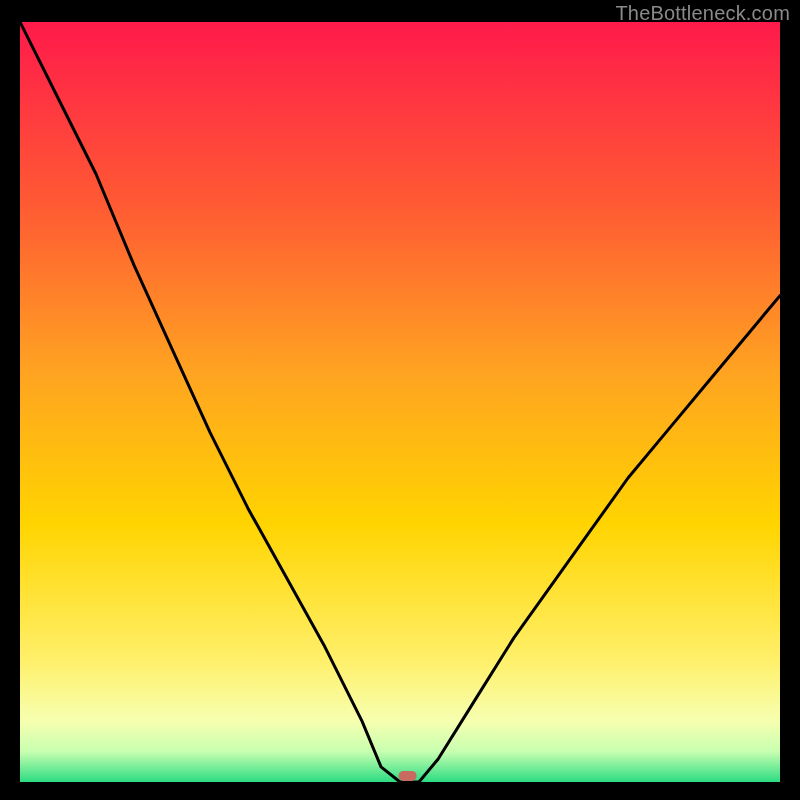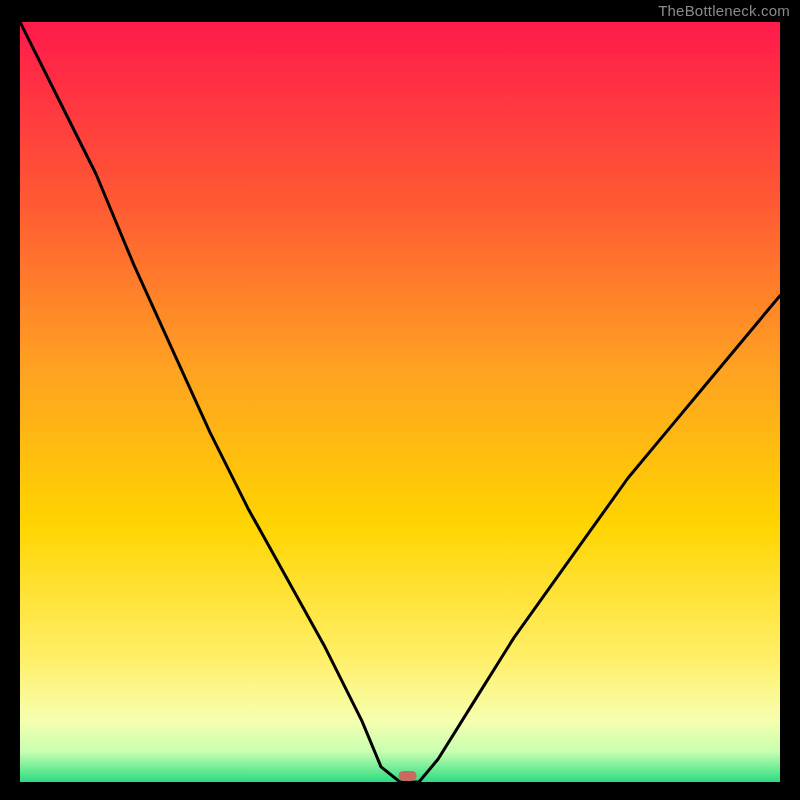--- a/index.html
+++ b/index.html
@@ -17,21 +17,21 @@
     top: 0;
     width: 800px;
     height: 800px;
     background: #000;
   }
   .watermark {
     position: absolute;
     top: 2px;
     right: 10px;
     color: #8a8a8a;
-    font-size: 15px;
+    font-size: 20px;
     font-weight: 500;
     letter-spacing: 0.2px;
     z-index: 10;
   }
   .plot {
     position: absolute;
     left: 20px;
     top: 22px;
     width: 760px;
     height: 760px;

